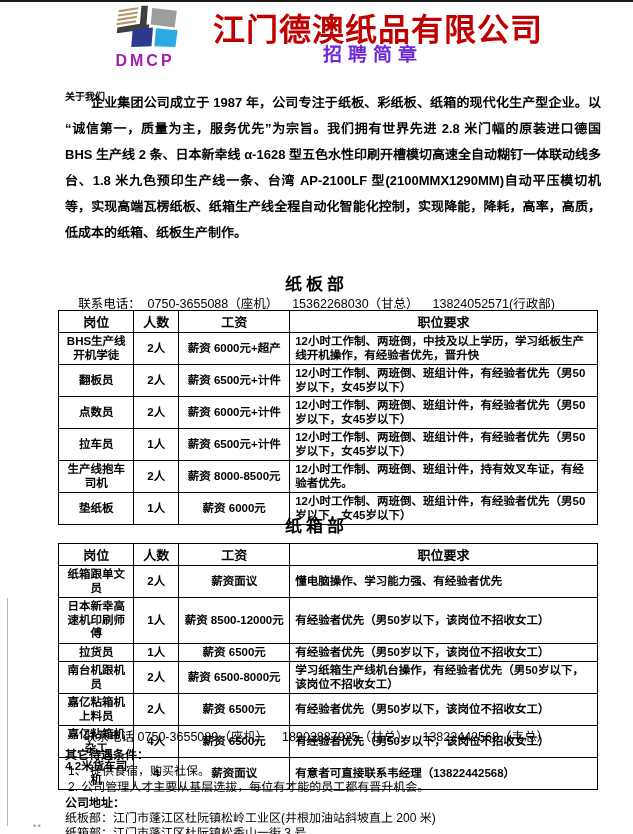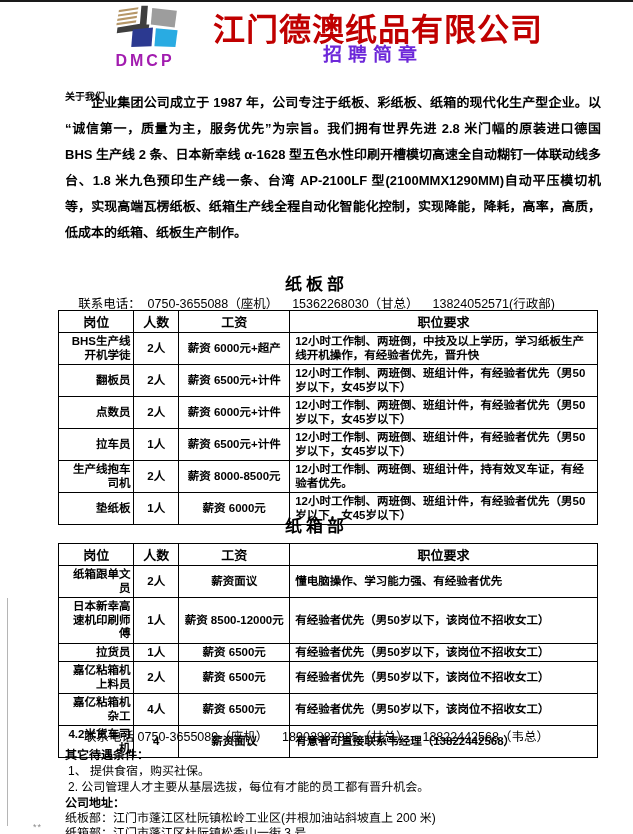--- a/index.html
+++ b/index.html
@@ -37,21 +37,21 @@
   #board-contact { top: 293px; }
   #carton-contact { top: 726px; }
 
   table.jobs { position: absolute; left: 58px; width: 540px;
     border-collapse: collapse; table-layout: fixed; }
   #board-table { top: 310px; }
   #carton-table { top: 543px; }
   table.jobs th, table.jobs td { border: 1.6px solid #000; font-weight: bold; }
   table.jobs th { font-size: 13px; padding: 1px 2px; height: 19px; margin-top: 9px; }
   table.jobs td { font-size: 11.5px; line-height: 13.5px; padding: 2px 3px; }
-  table.jobs td.col0 { text-align: right; }
+  table.jobs td.col0 { text-align: center; }
   table.jobs td.col1 { text-align: center; }
   table.jobs td.col2 { text-align: center; }
   table.jobs td.col3 { text-align: left; padding-left: 5px; }
   table.jobs col.c0 { width: 14%; }
   table.jobs col.c1 { width: 8.3%; }
   table.jobs col.c2 { width: 20.6%; }
   table.jobs col.c3 { width: 57.1%; }
 
   .footer { position: absolute; left: 65px; top: 748px; width: 540px; font-size: 12px; line-height: 14.5px; }
   .footer .bold { font-weight: bold; }
@@ -172,20 +172,26 @@
           <td class="col2">薪资 8500-12000元</td>
           <td class="col3">有经验者优先（男50岁以下，该岗位不招收女工）</td>
         </tr>
         <tr>
           <td class="col0">拉货员</td>
           <td class="col1">1人</td>
           <td class="col2">薪资 6500元</td>
           <td class="col3">有经验者优先（男50岁以下，该岗位不招收女工）</td>
         </tr>
         <tr>
+          <td class="col0">南台机跟机员</td>
+          <td class="col1">2人</td>
+          <td class="col2">薪资 6500-8000元</td>
+          <td class="col3">学习纸箱生产线机台操作，有经验者优先（男50岁以下，该岗位不招收女工）</td>
+        </tr>
+        <tr>
           <td class="col0">嘉亿粘箱机上料员</td>
           <td class="col1">2人</td>
           <td class="col2">薪资 6500元</td>
           <td class="col3">有经验者优先（男50岁以下，该岗位不招收女工）</td>
         </tr>
         <tr>
           <td class="col0">嘉亿粘箱机杂工</td>
           <td class="col1">4人</td>
           <td class="col2">薪资 6500元</td>
           <td class="col3">有经验者优先（男50岁以下，该岗位不招收女工）</td>

